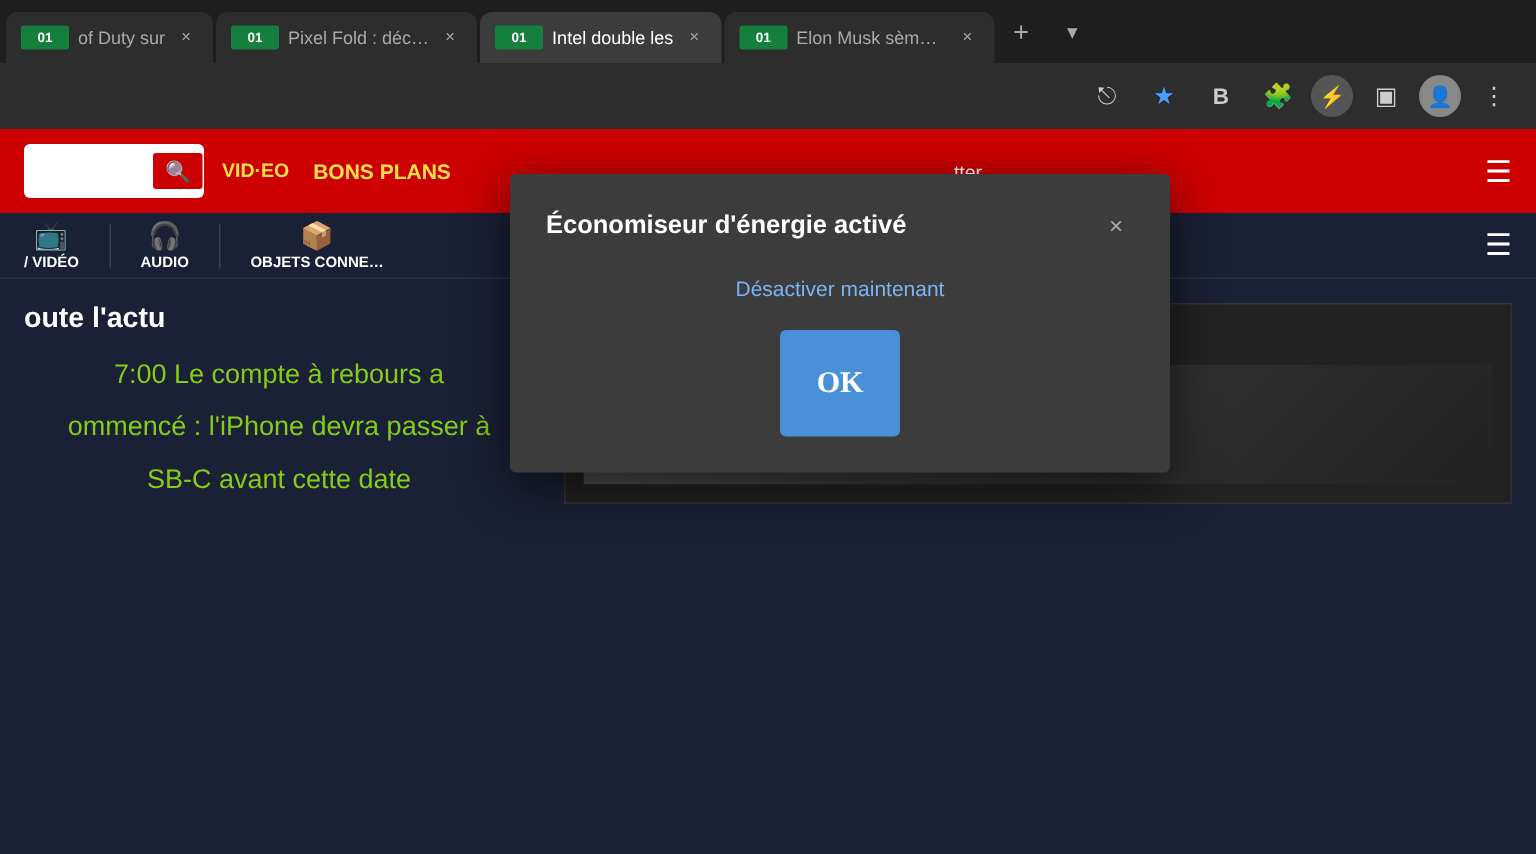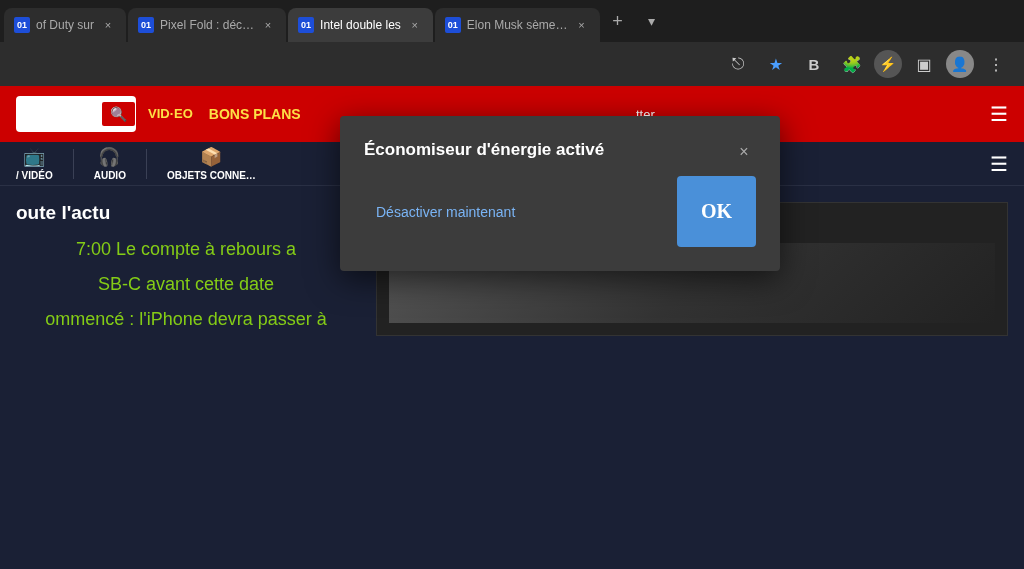--- a/index.html
+++ b/index.html
@@ -45,24 +45,24 @@
       position: relative;
       bottom: -4px;
     }
 
     .tab.active {
       background: #3c3c3c;
       color: #fff;
     }
 
     .tab-favicon {
-      width: 16px;
+      width: 32px;
       height: 16px;
       border-radius: 2px;
-      background: #1d4ed8;
+      background: #15803d;
       display: flex;
       align-items: center;
       justify-content: center;
       font-size: 9px;
       color: white;
       font-weight: bold;
       flex-shrink: 0;
     }
 
     .tab-title {
@@ -354,22 +354,23 @@
     .popup-body {
       color: #ccc;
       font-size: 14px;
       line-height: 1.6;
       margin-bottom: 24px;
     }
 
     .popup-actions {
       display: flex;
       align-items: center;
-      justify-content: space-between;
+      justify-content: flex-start;
       gap: 12px;
+      flex-direction: column;
     }
 
     .btn-deactivate {
       background: transparent;
       border: none;
       color: #7ab4f5;
       font-size: 14px;
       font-weight: 500;
       cursor: pointer;
       padding: 8px 12px;
@@ -524,24 +525,24 @@
 
   <div class="main-content">
     <div class="left-col">
       <div class="actu-title">
         <span>oute l'actu</span>
       </div>
       <div class="news-item">
         <span>7:00  Le compte à rebours a</span>
       </div>
       <div class="news-item">
+        <span>ommencé : l'iPhone devra passer à</span>
+      </div>
+      <div class="news-item">
         <span>SB-C avant cette date</span>
-      </div>
-      <div class="news-item">
-        <span>ommencé : l'iPhone devra passer à</span>
       </div>
     </div>
 
     <div class="right-col">
       <div class="videos-box">
         <div class="videos-title">LES VIDÉOS</div>
         <div class="video-thumb">
           <div class="video-thumb-inner"></div>
         </div>
       </div>

